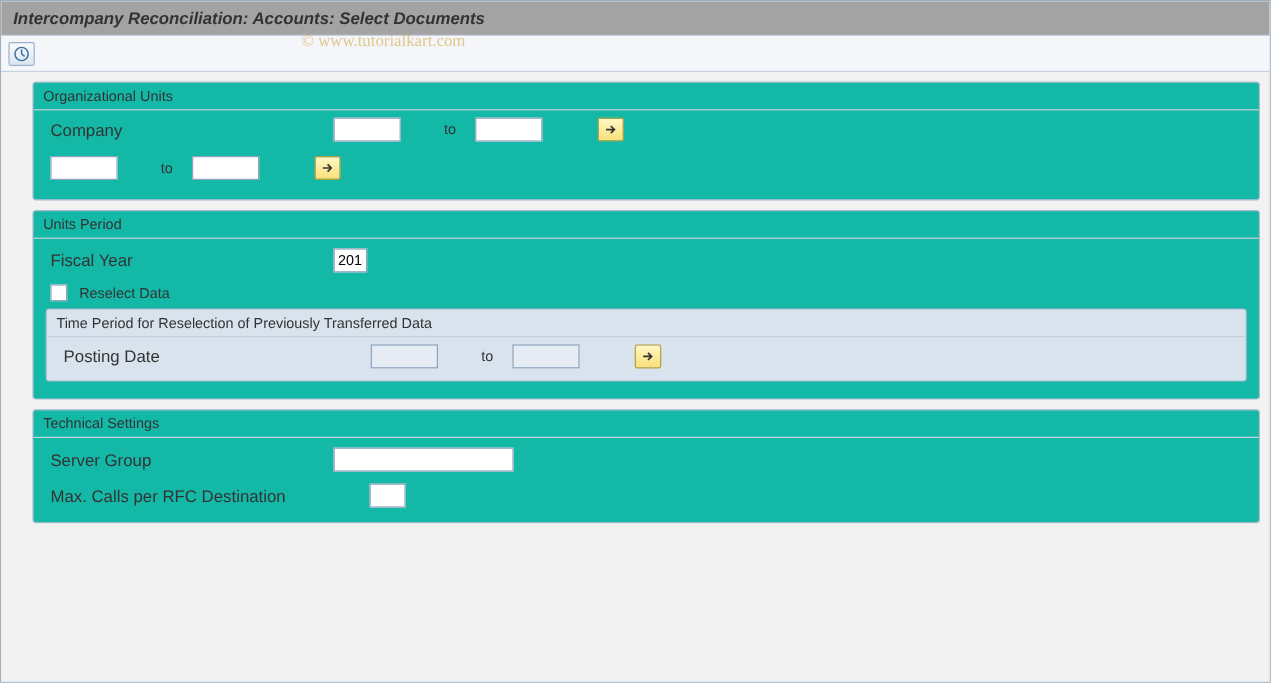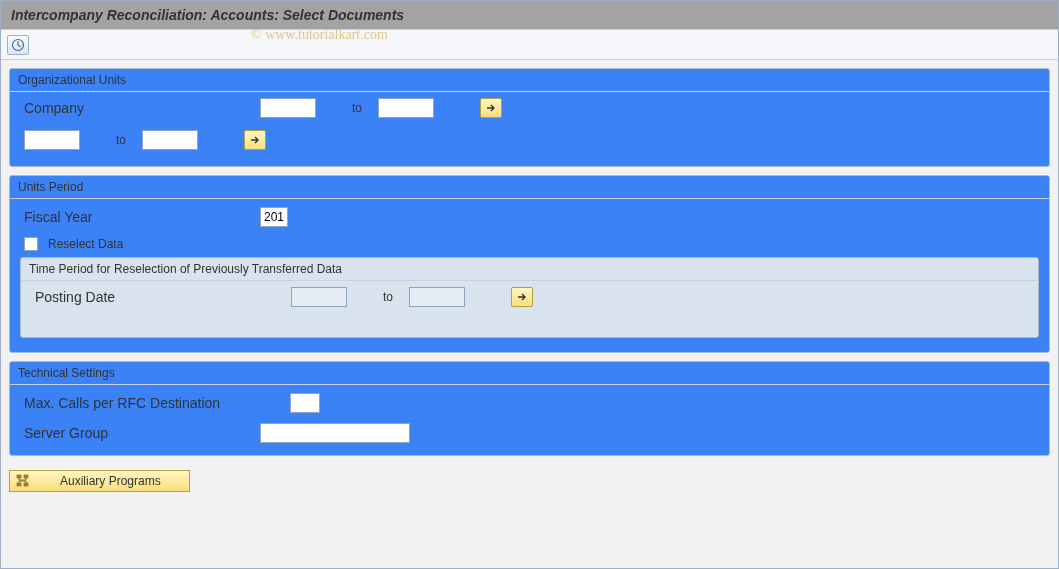--- a/index.html
+++ b/index.html
@@ -41,25 +41,26 @@
       align-items: center;
       justify-content: center;
       cursor: pointer;
     }
     .content {
       padding: 8px;
       background: #f2f2f2;
       height: calc(100% - 54px);
     }
     .groupbox {
-      background: #3b82f6;
+      background: #14b8a6;
       border: 1px solid #a8bbd0;
       border-radius: 3px;
       margin-bottom: 8px;
       padding-bottom: 10px;
+      margin-left: 18px;
     }
     .groupbox-title {
       padding: 4px 8px;
       font-size: 12px;
       color: #333;
       border-bottom: 1px solid #c7d1de;
     }
     .row {
       display: flex;
       align-items: center;
@@ -100,21 +101,21 @@
       align-items: center;
       justify-content: center;
       margin-left: 40px;
       cursor: pointer;
     }
     .nested-group {
       margin: 4px 10px 4px 10px;
       background: #d9e3ee;
       border: 1px solid #a8bbd0;
       border-radius: 3px;
-      padding-bottom: 24px;
+      padding-bottom: 4px;
     }
     .chk {
       width: 14px;
       height: 14px;
       border: 1px solid #8fa4bc;
       background: #fff;
       display: inline-flex;
       align-items: center;
       justify-content: center;
       margin-right: 4px;
@@ -229,37 +230,25 @@
       </div>
     </div>
   </div>
 
   
   <div class="groupbox">
     <div class="groupbox-title">Technical Settings</div>
 
 
     <div class="row only">
+      <span class="label">Server Group</span>
+      <input class="text w150" value="" style="">
+    </div>
+
+    <div class="row only">
       <span class="label" style="width:260px">Max. Calls per RFC Destination</span>
       <input class="text w30" value="" style="">
     </div>
-
-    <div class="row only">
-      <span class="label">Server Group</span>
-      <input class="text w150" value="" style="">
-    </div>
-  </div>
-
-  
-  <div class="aux-btn">
-    <span class="icon-slot">
-      <svg width="14" height="14" viewBox="0 0 14 14">
-        <rect x="1" y="1" width="4" height="3" fill="#c87f2a" stroke="#7a4d15" stroke-width="0.6"></rect>
-        <rect x="8" y="1" width="4" height="3" fill="#c87f2a" stroke="#7a4d15" stroke-width="0.6"></rect>
-        <rect x="1" y="9" width="4" height="3" fill="#c87f2a" stroke="#7a4d15" stroke-width="0.6"></rect>
-        <rect x="8" y="9" width="4" height="3" fill="#c87f2a" stroke="#7a4d15" stroke-width="0.6"></rect>
-        <path d="M3 4 v2 h7 v-2 M3 9 v-2 h7 v2" fill="none" stroke="#7a4d15" stroke-width="0.8"></path>
-      </svg>
-    </span>
-    <span>Auxiliary Programs</span>
-  </div>
+  </div>
+
+  
 
 </div>
 
 </body></html>

